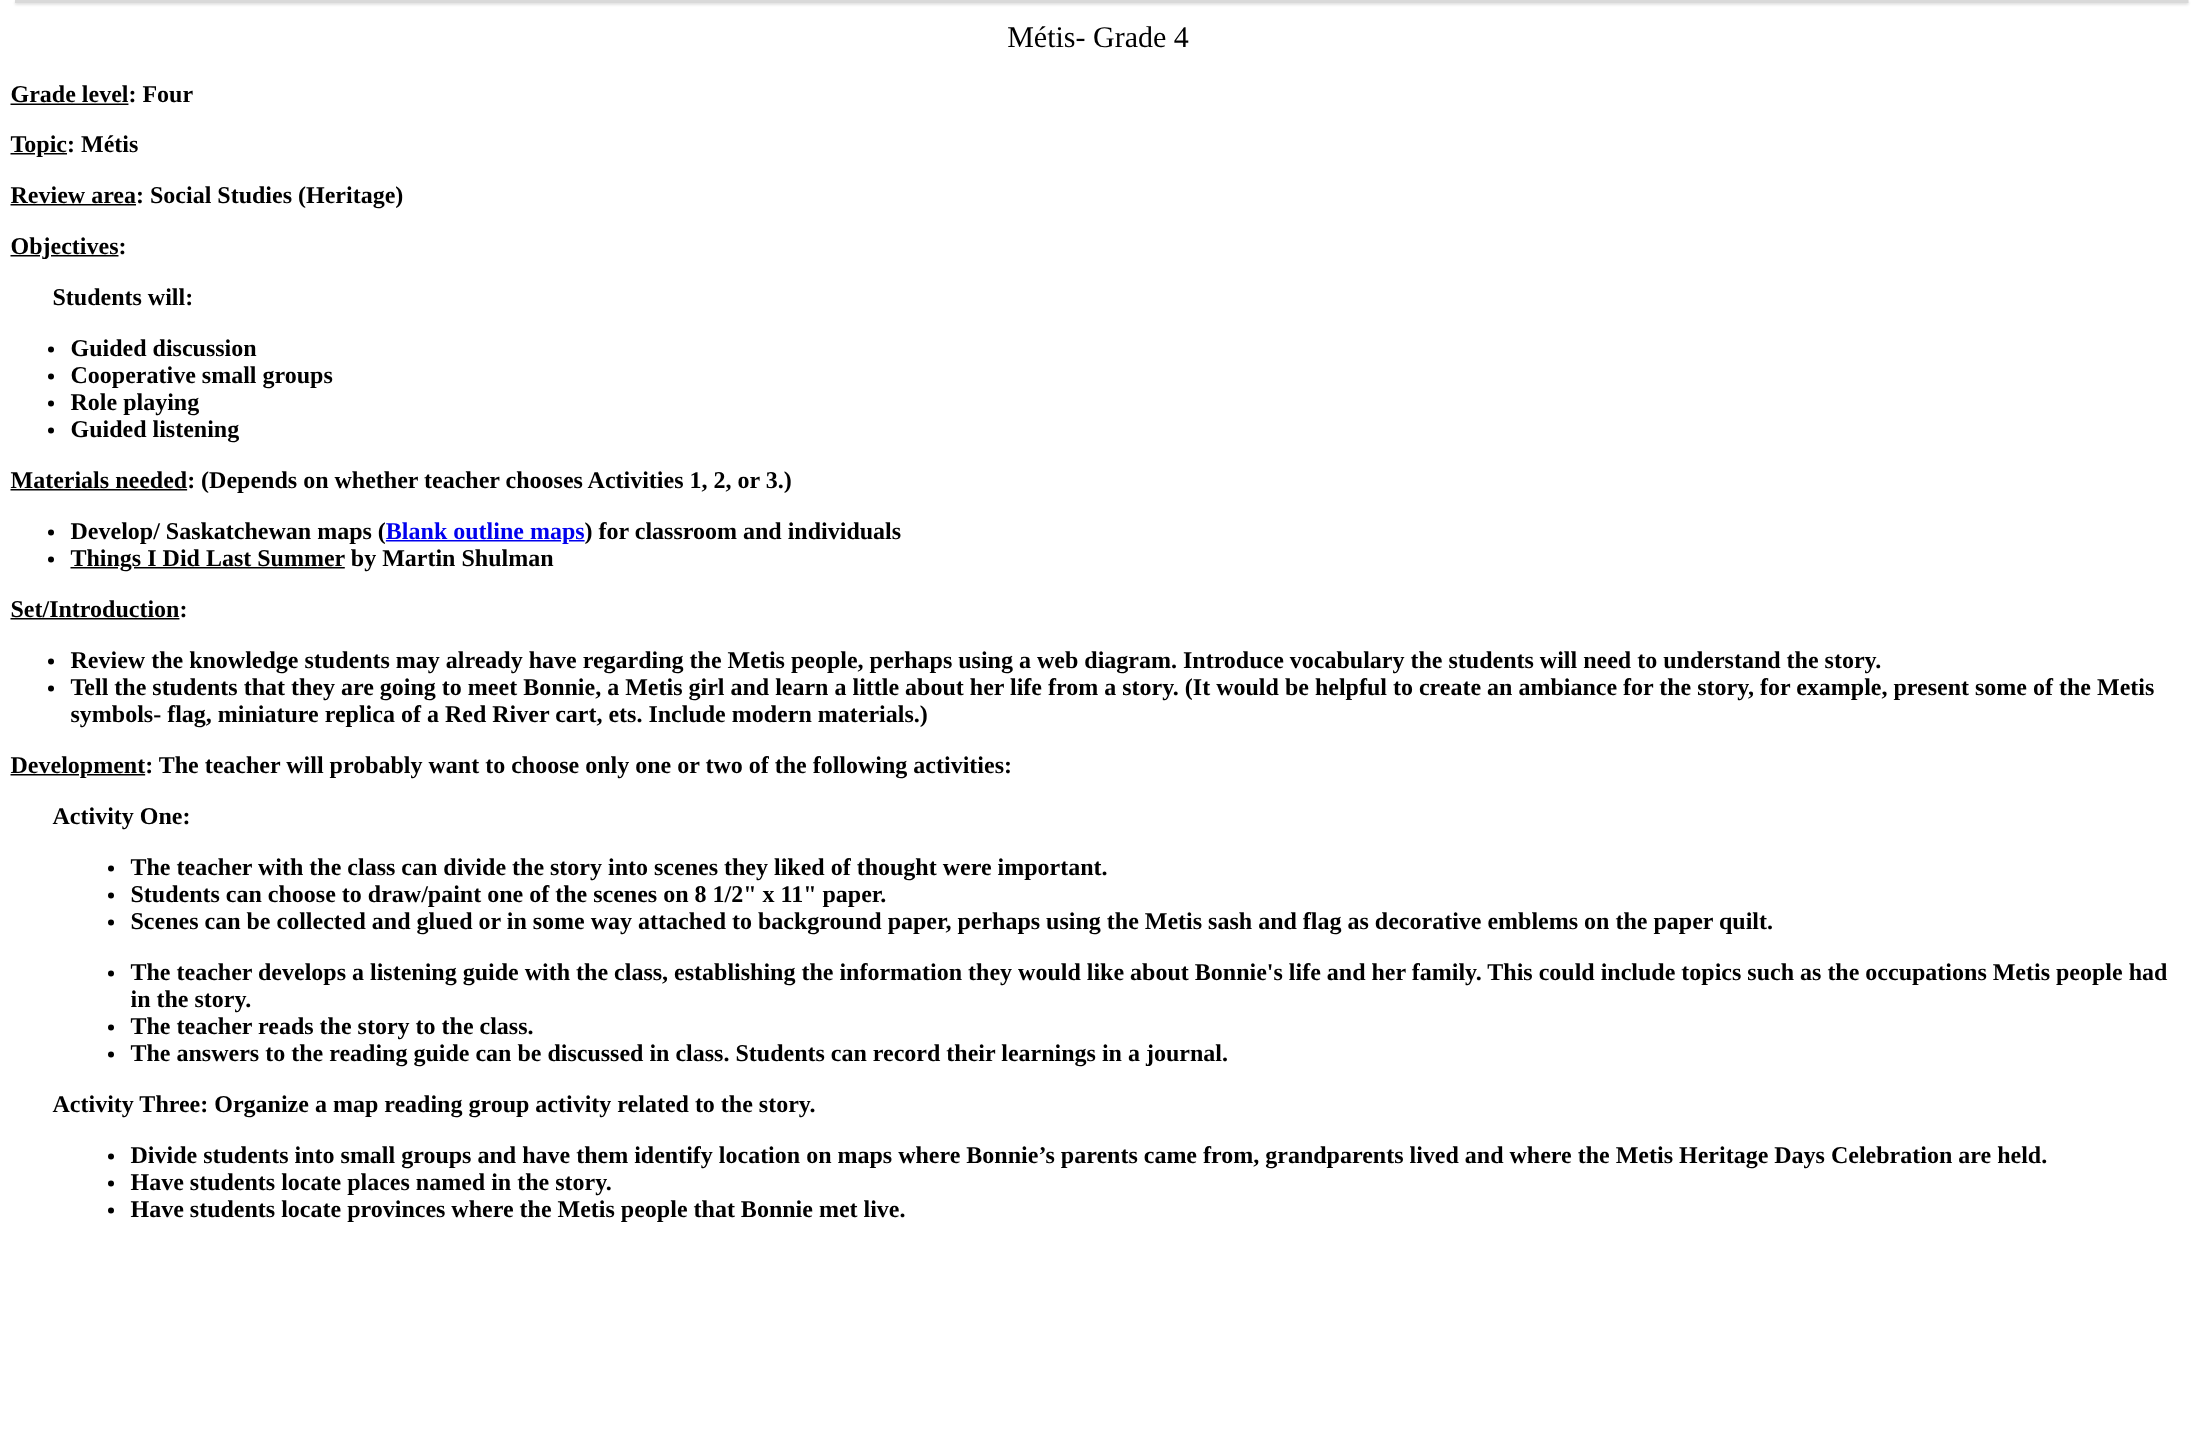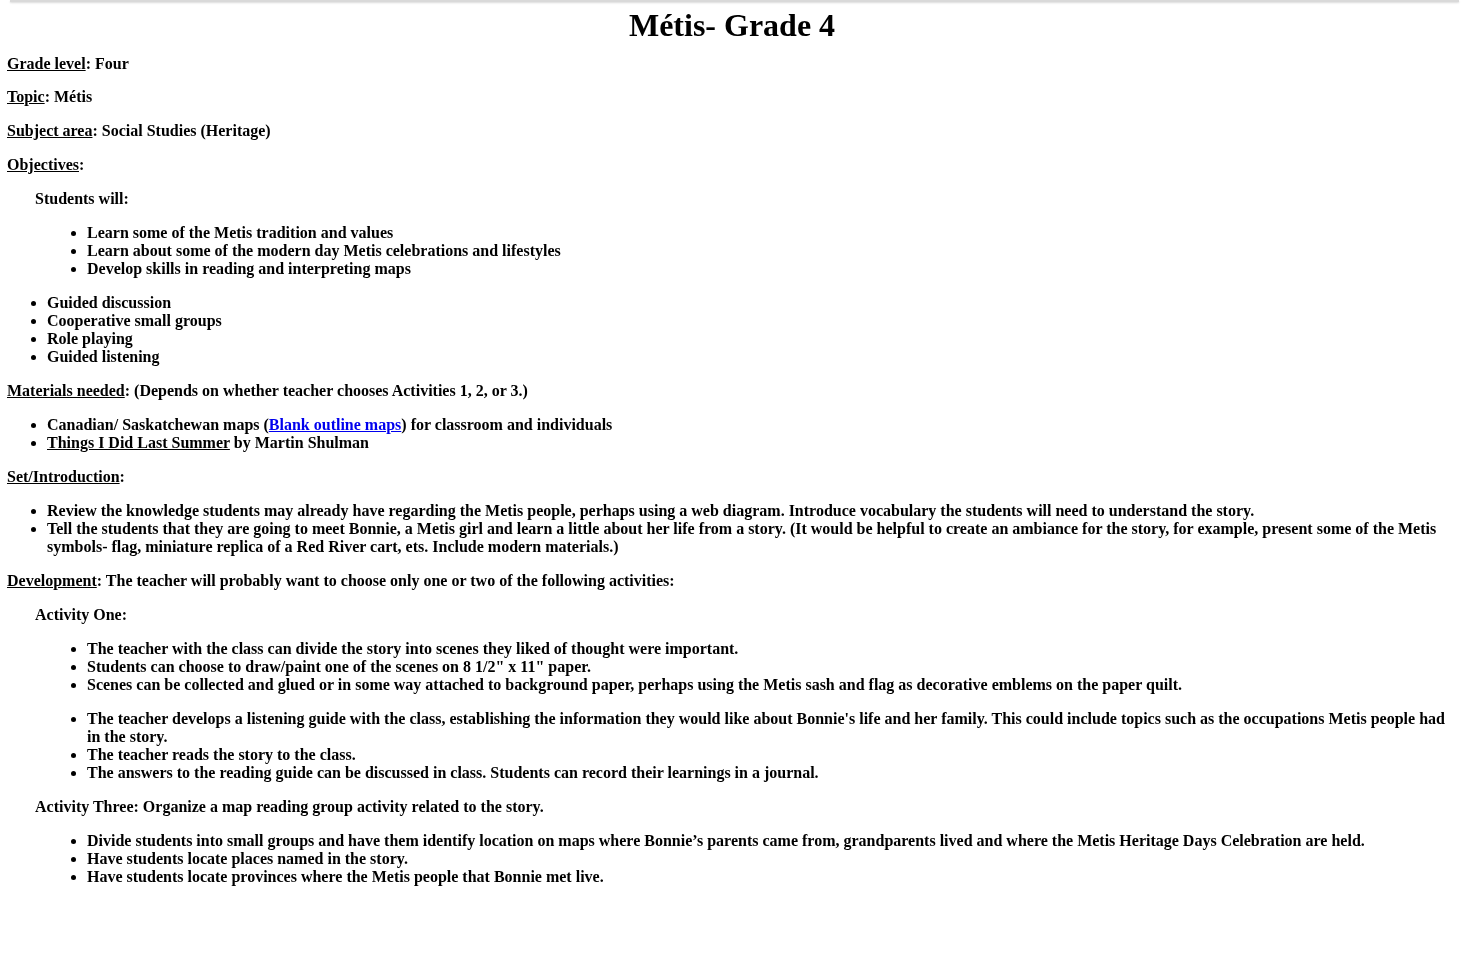--- a/index.html
+++ b/index.html
@@ -28,25 +28,25 @@
       box-shadow: 0 1px 2px rgba(0,0,0,0.15);
     }
     .page {
       position: absolute;
       left: 7px;
       top: 0;
       width: 1450px;
     }
     h1 {
       text-align: center;
-      font-size: 32px;
+      font-size: 20px;
       line-height: 28px;
       margin: 11px 0 0 0;
       padding: 0;
-      font-weight: bold;
+      font-weight: normal;
     }
     p {
       margin: 16px 0 0 0;
     }
     .indent {
       margin-left: 28px;
     }
     u, .u {
       text-decoration: underline;
     }
@@ -77,50 +77,45 @@
 
   <p>
     <u>Grade level</u><span>: Four</span>
   </p>
 
   <p style="margin-top:15px;">
     <u>Topic</u><span>: Métis</span>
   </p>
 
   <p>
-    <u>Subject area</u><span>: Social Studies (Heritage)</span>
+    <u>Review area</u><span>: Social Studies (Heritage)</span>
   </p>
 
   <p>
     <u>Objectives</u><span>:</span>
   </p>
 
   <p class="indent">Students will:</p>
 
-  <ul class="nested">
-    <li>Learn some of the Metis tradition and values</li>
-    <li>Learn about some of the modern day Metis celebrations and lifestyles</li>
-    <li>Develop skills in reading and interpreting maps</li>
-  </ul>
 
 
   <ul>
     <li>Guided discussion</li>
     <li>Cooperative small groups</li>
     <li>Role playing</li>
     <li>Guided listening</li>
   </ul>
 
   <p>
     <u>Materials needed</u><span>: (Depends on whether teacher chooses Activities 1, 2, or 3.)</span>
   </p>
 
   <ul>
     <li>
-      <span>Canadian/ Saskatchewan maps (</span><a class="link" href="#">Blank outline maps</a><span>) for classroom and individuals</span>
+      <span>Develop/ Saskatchewan maps (</span><a class="link" href="#">Blank outline maps</a><span>) for classroom and individuals</span>
     </li>
     <li>
       <u>Things I Did Last Summer</u><span> by Martin Shulman</span>
     </li>
   </ul>
 
   <p>
     <u>Set/Introduction</u><span>:</span>
   </p>
 

